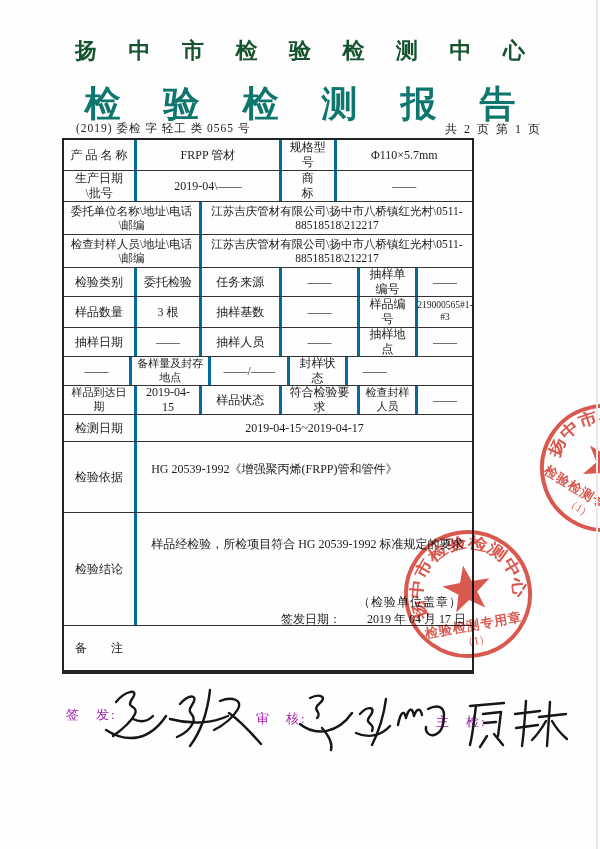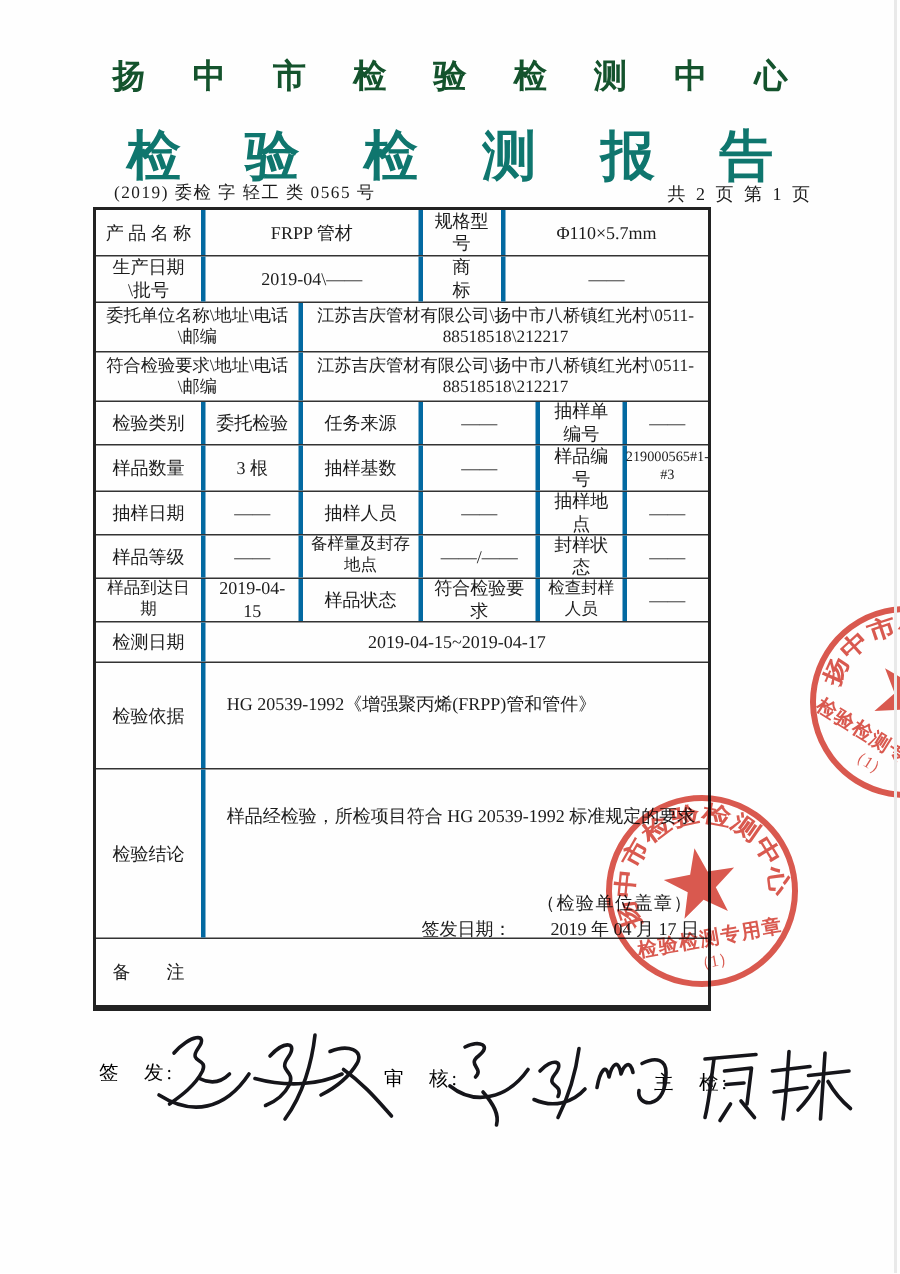--- a/index.html
+++ b/index.html
@@ -41,21 +41,21 @@
   .c6a{width:17.2%}.c6b{width:15.9%}.c6c{width:19.5%}.c6d{width:19.3%}.c6e{width:14.1%}.c6f{width:14%}
   
   .cla{width:17.2%}.clb{width:82.8%}
   .left{justify-content:flex-start;text-align:left;padding-left:14px;}
   .topalign{align-items:flex-start;padding-top:20px;}
   .concl{position:relative;}
   .concl-text{position:absolute;left:14px;top:24px;white-space:nowrap;font-size:12px;}
   .seal-hint{position:absolute;right:10px;top:82px;font-size:12px;letter-spacing:1px;}
   .issue-line{position:absolute;right:6px;top:99px;font-size:12px;white-space:nowrap;}
   .issue-line .gap{display:inline-block;width:26px;}
-  .sig-row-label{position:absolute;font-size:13px;letter-spacing:2px;color:#000000;}
+  .sig-row-label{position:absolute;font-size:13px;letter-spacing:2px;color:#a21caf;}
   .sig-svg{position:absolute;}
   .sig-svg path{fill:none;stroke:#15151a;stroke-width:2.4;stroke-linecap:round;stroke-linejoin:round;}
   .stamp{position:absolute;mix-blend-mode:multiply;opacity:.9;}
   .stamp circle{fill:none;stroke:var(--stamp-color);}
   .stamp text{fill:var(--stamp-color);font-family:"Liberation Serif",serif;}
   .stamp polygon{fill:var(--stamp-color);}
   .edge-line{position:absolute;left:596px;top:0;width:2px;height:100%;background:#e9e9e9;}
 </style>
 </head>
 <body>
@@ -82,21 +82,21 @@
       <div class="cell h30 c4c">商　　标</div>
       <div class="cell h30 c4d">——</div>
     </div>
 
     <div class="row">
       <div class="cell h32 c2a">委托单位名称\地址\电话\邮编</div>
       <div class="cell h32 c2b">江苏吉庆管材有限公司\扬中市八桥镇红光村\0511-88518518\212217</div>
     </div>
 
     <div class="row">
-      <div class="cell h32 c2a">符合检验要求\地址\电话\邮编</div>
+      <div class="cell h32 c2a">检查封样人员\地址\电话\邮编</div>
       <div class="cell h32 c2b">江苏吉庆管材有限公司\扬中市八桥镇红光村\0511-88518518\212217</div>
     </div>
 
     <div class="row">
       <div class="cell h28 c6a">检验类别</div>
       <div class="cell h28 c6b">委托检验</div>
       <div class="cell h28 c6c">任务来源</div>
       <div class="cell h28 c6d">——</div>
       <div class="cell h28 c6e">抽样单编号</div>
       <div class="cell h28 c6f">——</div>
@@ -114,21 +114,20 @@
     <div class="row">
       <div class="cell h28 c6a">抽样日期</div>
       <div class="cell h28 c6b">——</div>
       <div class="cell h28 c6c">抽样人员</div>
       <div class="cell h28 c6d">——</div>
       <div class="cell h28 c6e">抽样地点</div>
       <div class="cell h28 c6f">——</div>
     </div>
 
     <div class="row">
-      <div class="cell h28 c6a">样品等级</div>
       <div class="cell h28 c6b">——</div>
       <div class="cell h28 c6c" style="font-size:11px">备样量及封存地点</div>
       <div class="cell h28 c6d">——/——</div>
       <div class="cell h28 c6e">封样状态</div>
       <div class="cell h28 c6f">——</div>
     </div>
 
     <div class="row">
       <div class="cell h28 c6a" style="font-size:11px">样品到达日期</div>
       <div class="cell h28 c6b">2019-04-15</div>

